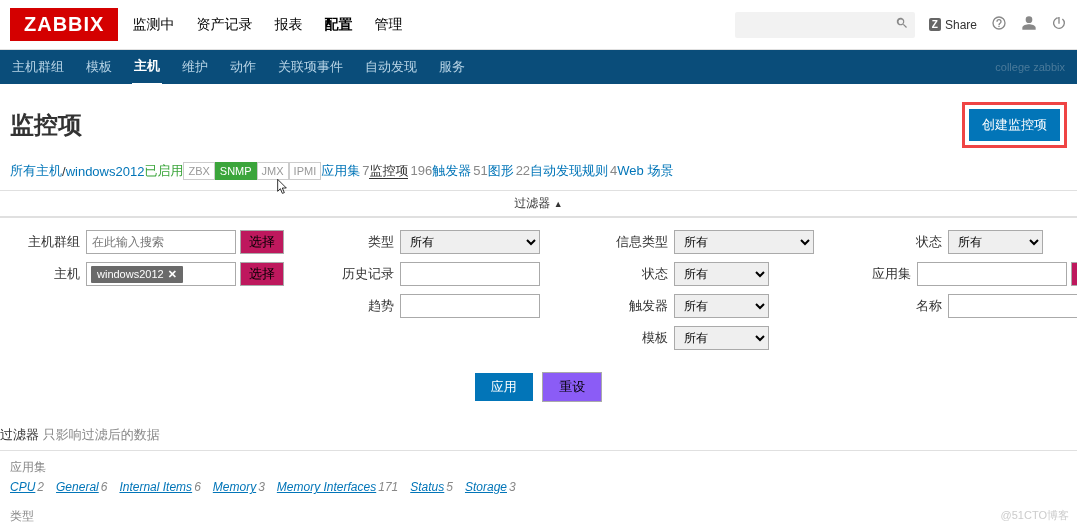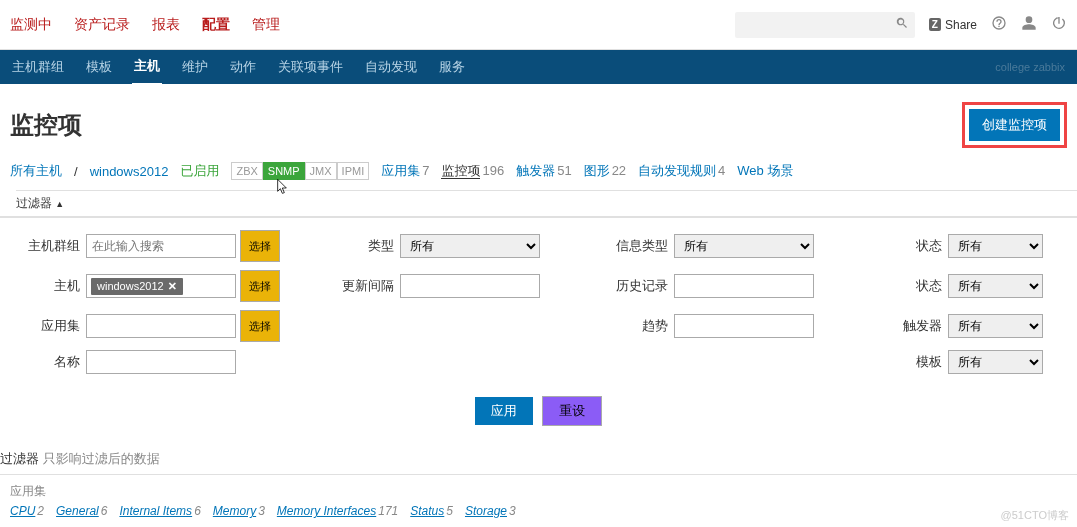--- a/index.html
+++ b/index.html
@@ -3,21 +3,21 @@
 <meta charset="utf-8">
 <style>
 * { box-sizing: border-box; margin: 0; padding: 0; }
 body { font-family: Arial, "Microsoft YaHei", sans-serif; font-size: 13px; color: #1f2c33; background: #fff; width: 1077px; }
 a { text-decoration: none; color: #0275b8; cursor: pointer; }
 
 
 .top-header { display: flex; align-items: center; height: 50px; background: #fff; border-bottom: 1px solid #e0e0e0; padding: 0 10px; }
 .logo { background: #d40000; color: #fff; font-weight: bold; font-size: 20px; padding: 5px 14px; letter-spacing: 1px; margin-right: 14px; }
 .main-nav { display: flex; gap: 22px; flex: 1; }
-.main-nav span { color: #b91c1c; cursor: pointer; font-size: 14px; }
+.main-nav span { color: #000000; cursor: pointer; font-size: 14px; }
 .main-nav span.active { font-weight: bold; }
 .header-right { display: flex; align-items: center; gap: 14px; color: #666; }
 .search-box { width: 180px; height: 26px; background: #f2f2f2; display: flex; align-items: center; justify-content: flex-end; padding: 0 6px; border-radius: 2px; }
 .search-box svg { fill: #888; }
 .share { font-size: 12px; color: #333; display:flex; align-items:center; gap:4px;}
 .share .z { background:#666;color:#fff;font-size:10px;padding:1px 3px;border-radius:2px;font-weight:bold;}
 .header-icon svg { fill: #888; }
 
 
 .sub-nav { background: #0a4d7a; height: 34px; display: flex; align-items: center; padding: 0 10px; gap: 18px; position: relative; }
@@ -25,50 +25,50 @@
 .sub-nav span.active { color: #fff; border-bottom: 3px solid #fff; font-weight: bold; }
 .sub-nav .user-tag { position:absolute; right:10px; color:#4a7a9a; font-size:11px; }
 
 
 .title-row { display: flex; align-items: center; justify-content: space-between; padding: 18px 10px 14px 10px; }
 .page-title { font-size: 24px; color: #333; }
 .create-btn-wrap { border: 3px solid #ef4444; padding: 4px; }
 .create-btn { background: #0275b8; color: #fff; border: none; padding: 7px 13px; font-size: 13px; cursor: pointer; }
 
 
-.crumb-row { display: flex; align-items: center; gap: 12px; padding: 0 10px 10px 10px; font-size: 13px; }
+.crumb-row { display: flex; align-items: center; padding: 0 10px 10px 10px; font-size: 13px; }
 .crumb-row .sep { color: #333; }
 .enabled { color: #3ba53b; }
 .tag-group { display: flex; gap: 0; }
 .tag { font-size: 11px; padding: 2px 4px; border: 1px solid #ccc; color: #999; }
 .tag.snmp { background: #3ba53b; color: #fff; border-color: #3ba53b; }
 .tab-link { color: #0275b8; }
 .tab-count { color: #888; margin-left:2px;}
 .tab-link.active-tab { color: #333; }
 .tab-link.active-tab .lbl { border-bottom: 1px solid #333; }
 
 
-.filter-toggle { padding: 4px 0; font-size: 12px; border-top: 1px solid #e0e0e0; margin-left: 16px; }
+.filter-toggle { text-align: center; padding: 4px 0; font-size: 12px; border-top: 1px solid #e0e0e0; }
 .filter-toggle span { color: #333; }
 .filter-toggle .arrow { font-size: 9px; }
 
 
 .filter-panel { padding: 12px 10px 8px 10px; border-top: 2px solid #e0e0e0; }
 .filter-grid { display: grid; grid-template-columns: 300px 260px 260px 230px; gap: 8px 14px; align-items: center; }
 .filter-field { display: flex; align-items: center; gap: 6px; }
 .filter-field label { width: 70px; text-align: right; font-size: 13px; color: #333; }
 .filter-field .input-wrap { display:flex; gap:4px; align-items:center; }
 .filter-field input[type=text], .filter-field .tagbox, .filter-field select {
   height: 24px; border: 1px solid #aaa; padding: 0 5px; font-size: 12px;
 }
 .filter-field input[type=text] { width: 150px; }
 .filter-field .tagbox { width: 150px; background:#fff; display:flex; align-items:center; padding:2px 4px; }
 .host-tag { background:#6a6a6a; color:#fff; font-size:11px; padding:2px 6px; display:flex; align-items:center; gap:4px; border-radius:1px;}
 .host-tag .x { font-weight:bold; cursor:pointer; }
-.sel-btn { height:32px; padding:0 8px; border:1px solid #aaa; background:#eab308; font-size:11px; cursor:pointer; }
+.sel-btn { height:24px; padding:0 8px; border:1px solid #aaa; background:#be185d; font-size:13px; cursor:pointer; }
 .filter-field select { width: 140px; }
 .filter-field.small select { width: 95px; }
 .filter-field input.sm { width:140px; }
 
 .filter-actions { text-align:center; padding: 14px 0 10px 0; }
 .btn-primary { background:#0275b8; color:#fff; border:none; padding:5px 16px; font-size:13px; cursor:pointer; }
 .btn-default { background:#8b5cf6; border:1px solid #aaa; padding:5px 16px; font-size:13px; cursor:pointer; margin-left:6px; }
 
 .filter-note { padding: 6px 0; font-size:13px; }
 .filter-note .lbl { color:#333; }
@@ -84,20 +84,21 @@
 
 .cursor-ico { position:absolute; left:275px; top:178px; pointer-events:none;}
 .cursor-ico svg{ width:16px; height:16px; }
 
 .watermark { position:absolute; right:8px; bottom:4px; color:#ccc; font-size:11px;}
 </style>
 </head>
 <body>
 
 <div class="top-header">
+  <div class="logo">ZABBIX</div>
   <div class="main-nav">
     <span>监测中</span>
     <span>资产记录</span>
     <span>报表</span>
     <span class="active">配置</span>
     <span>管理</span>
   </div>
   <div class="header-right">
     <div class="search-box">
       <span><svg width="14" height="14" viewBox="0 0 24 24">
@@ -194,24 +195,20 @@
         <div class="tagbox">
           <span class="host-tag">
               <span>windows2012</span>
               <span class="x">✕</span>
             </span>
         </div>
         <button class="sel-btn">选择</button>
       </div>
     </div>
     <div class="filter-field">
-      <label>更新间隔</label>
-      <input type="text" class="sm" style="">
-    </div>
-    <div class="filter-field">
       <label>历史记录</label>
       <input type="text" class="sm" style="">
     </div>
     <div class="filter-field small">
       <label>状态</label>
       <select><option>所有</option></select>
     </div>
 
     <div class="filter-field">
       <label>应用集</label>

